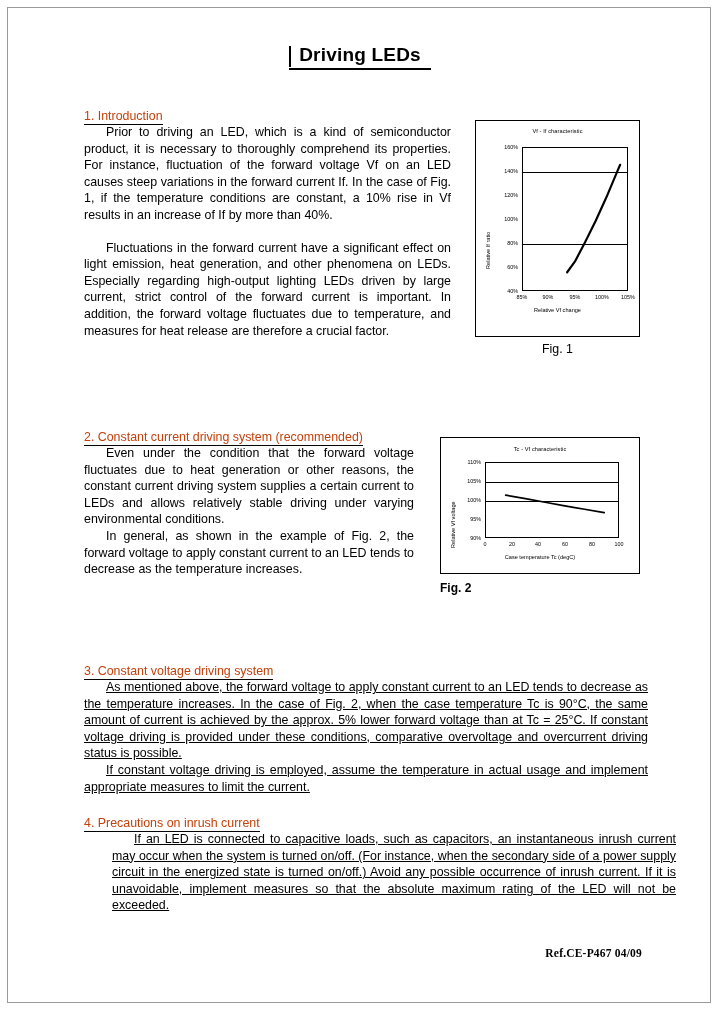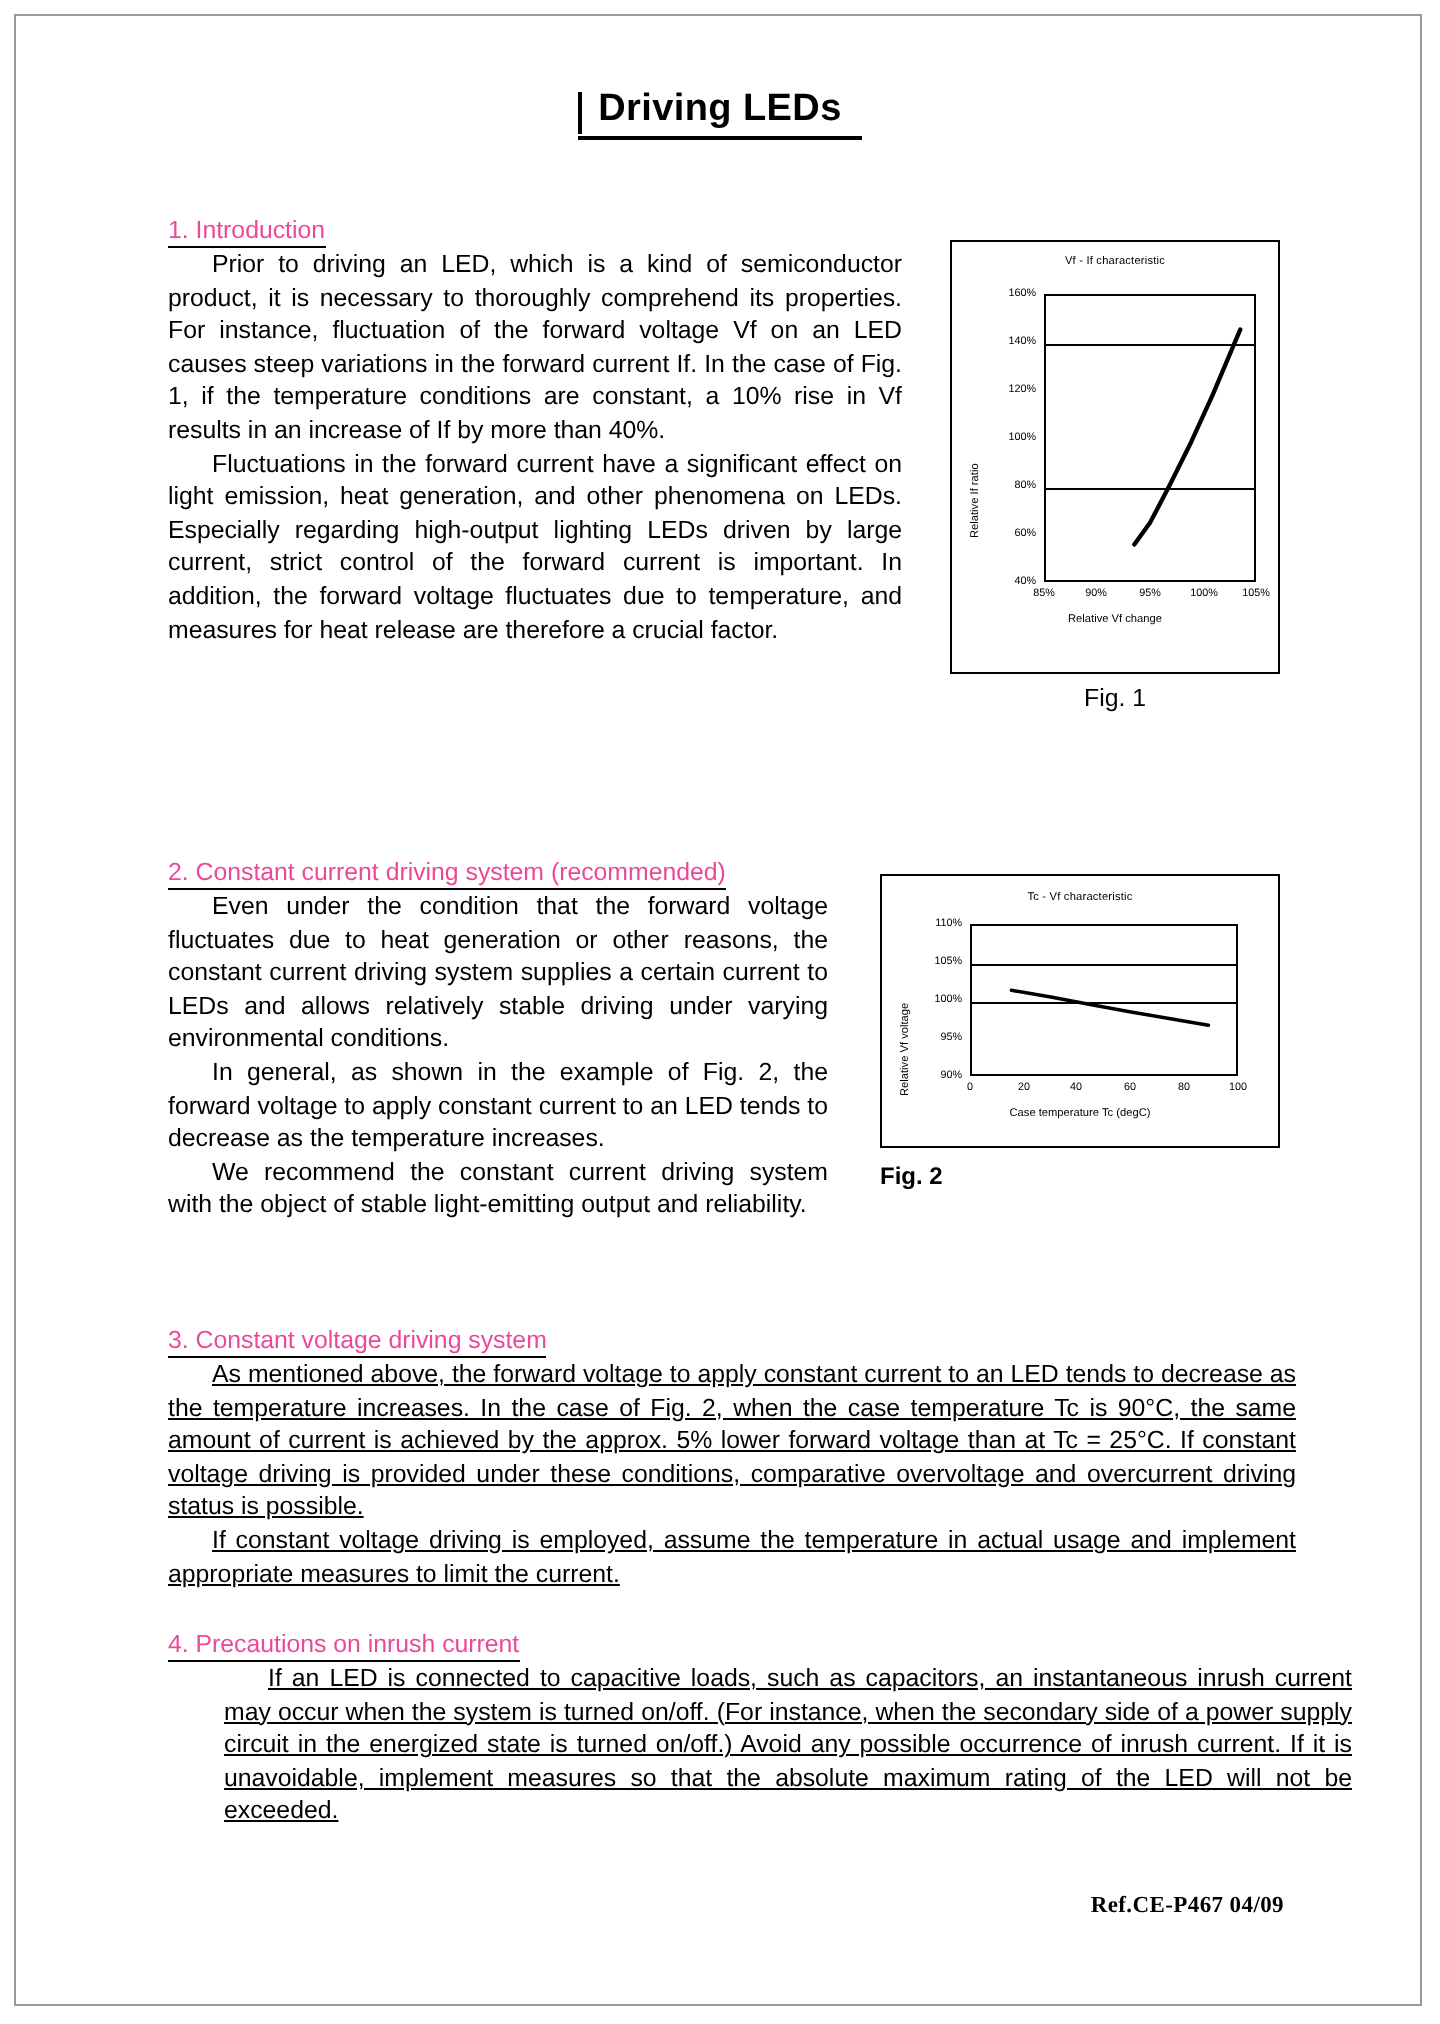--- a/index.html
+++ b/index.html
@@ -61,21 +61,21 @@
     left: 0;
     top: 2px;
     bottom: 1px;
     width: 2px;
     background: #000;
   }
 
   
   .sec-head {
     font-size: 12.4px;
-    color: #ec4899;
+    color: #c2410c;
     border-bottom: 1px solid #000;
     display: inline-block;
     padding-bottom: 0px;
     line-height: 15px;
     white-space: nowrap;
   }
   p.body {
     font-size: 12.4px;
     line-height: 16.6px;
     color: #000;
@@ -85,21 +85,21 @@
   }
   p.body.just-full {
     text-align: justify;
     text-justify: inter-word;
     text-decoration: underline;
   }
 
   
   #sec1-head-wrap { position: absolute; left: 12px; top: 106px; }
   #sec1-col { position: absolute; left: 12px; top: 124px; width: 367px; }
-  #sec1-col p.body + p.body { margin-top: 0px; }
+  #sec1-col p.body + p.body { margin-top: 16px; }
 
   
   .fig-box {
     position: absolute;
     border: 1px solid #000;
     background: #fff;
     box-sizing: border-box;
   }
   #fig1-box { left: 403px; top: 120px; width: 165px; height: 217px; }
   #fig1-cap { position: absolute; left: 403px; top: 342px; width: 165px; text-align: center; font-size: 12.4px; }
@@ -248,21 +248,20 @@
     </div>
     <div id="fig1-cap">Fig. 1</div>
 
     <div id="sec2-head-wrap">
       <span class="sec-head">2. Constant current driving system (recommended)</span>
     </div>
 
     <div id="sec2-col">
       <p class="body">Even under the condition that the forward voltage fluctuates due to heat generation or other reasons, the constant current driving system supplies a certain current to LEDs and allows relatively stable driving under varying environmental conditions.</p>
       <p class="body">In general, as shown in the example of Fig. 2, the forward voltage to apply constant current to an LED tends to decrease as the temperature increases.</p>
-      <p class="body">We recommend the constant current driving system with the object of stable light-emitting output and reliability.</p>
     </div>
 
     <div class="fig-box" id="fig2-box">
       <div class="chart-title" style="top:8px;">Tc - Vf characteristic</div>
 
       <div class="axis-label-y" style="left:9px; top:110px;">Relative Vf voltage</div>
 
       <div class="ytick" style="top:24px; width:32px; left:8px;">110%</div>
       <div class="ytick" style="top:43px; width:32px; left:8px;">105%</div>
       <div class="ytick" style="top:62px; width:32px; left:8px;">100%</div>

